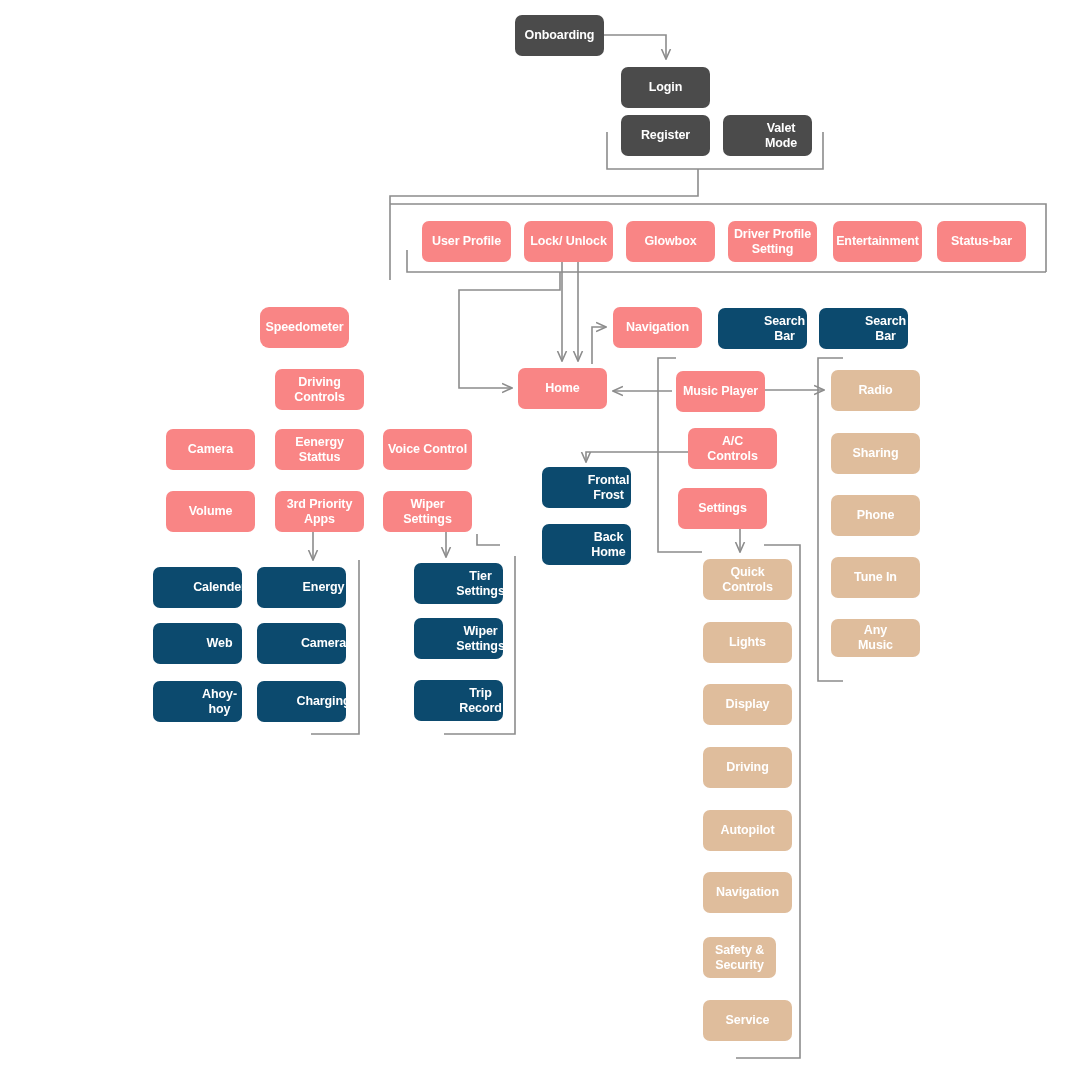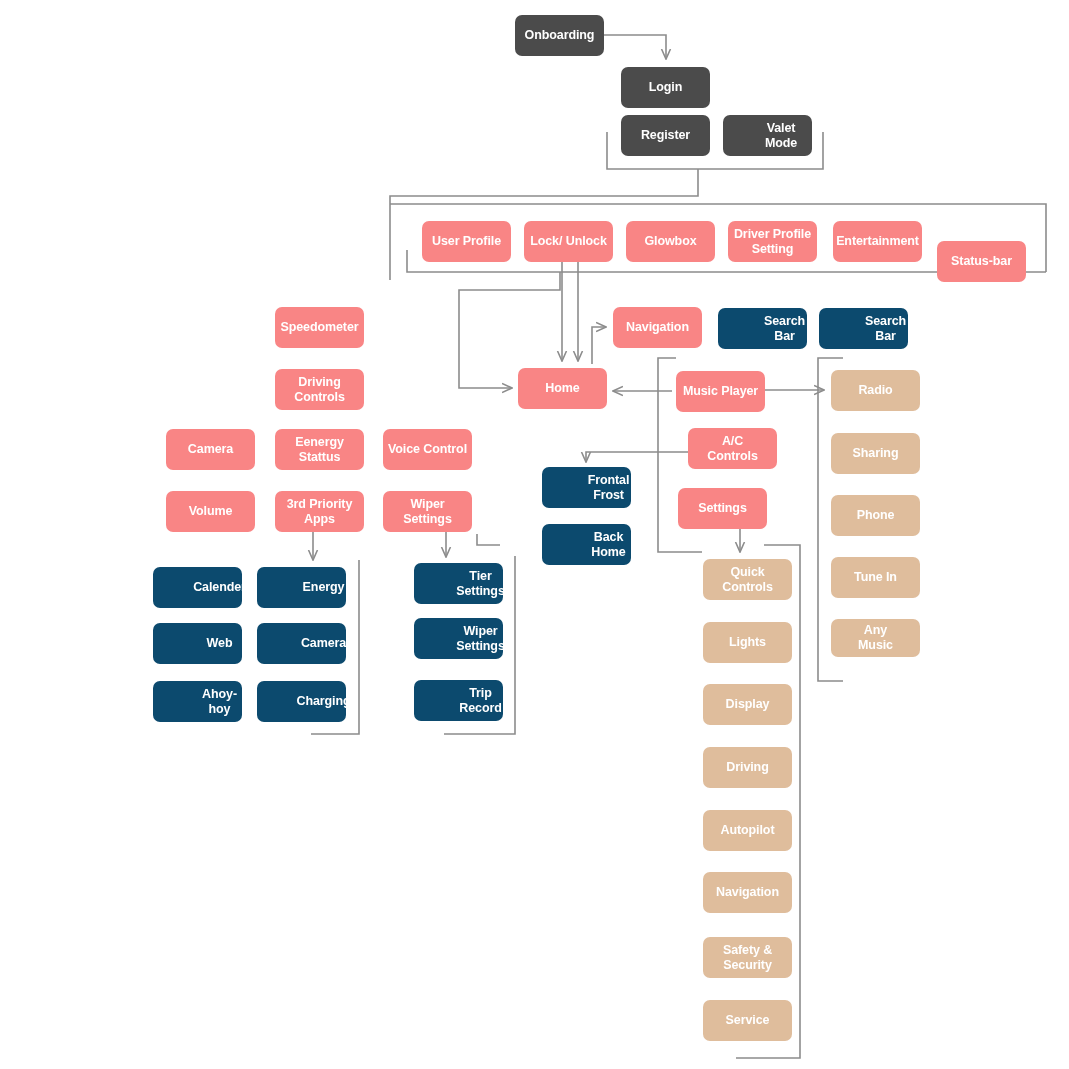--- a/index.html
+++ b/index.html
@@ -98,22 +98,22 @@
 <div class="node dark" style="left: 515px; top: 15px; width: 89px; height: 41px;"><span>Onboarding</span></div>
     <div class="node dark" style="left: 621px; top: 67px; width: 89px; height: 41px;"><span>Login</span></div>
     <div class="node dark" style="left: 621px; top: 115px; width: 89px; height: 41px;"><span>Register</span></div>
     <div class="node dark" style="left: 723px; top: 115px; width: 89px; height: 41px; padding-left: 31px;"><span>Valet Mode</span></div>
     <div class="node pink" style="left: 422px; top: 221px; width: 89px; height: 41px;"><span>User Profile</span></div>
     <div class="node pink" style="left: 524px; top: 221px; width: 89px; height: 41px;"><span>Lock/ Unlock</span></div>
     <div class="node pink" style="left: 626px; top: 221px; width: 89px; height: 41px;"><span>Glowbox</span></div>
     <div class="node pink" style="left: 728px; top: 221px; width: 89px; height: 41px;"><span>Driver Profile
 Setting</span></div>
     <div class="node pink" style="left: 833px; top: 221px; width: 89px; height: 41px;"><span>Entertainment</span></div>
-    <div class="node pink" style="left: 937px; top: 221px; width: 89px; height: 41px; margin-top: 20px;"><span>Status-bar</span></div>
-    <div class="node pink" style="left: 275px; top: 307px; width: 89px; height: 41px;"><span>Speedometer</span></div>
+    <div class="node pink" style="left: 937px; top: 221px; width: 89px; height: 41px;"><span>Status-bar</span></div>
+    <div class="node pink" style="left: 260px; top: 307px; width: 89px; height: 41px; border-radius: 9px;"><span>Speedometer</span></div>
     <div class="node pink" style="left: 275px; top: 369px; width: 89px; height: 41px;"><span>Driving
 Controls</span></div>
     <div class="node pink" style="left: 166px; top: 429px; width: 89px; height: 41px;"><span>Camera</span></div>
     <div class="node pink" style="left: 275px; top: 429px; width: 89px; height: 41px;"><span>Eenergy
 Stattus</span></div>
     <div class="node pink" style="left: 383px; top: 429px; width: 89px; height: 41px;"><span>Voice Control</span></div>
     <div class="node pink" style="left: 166px; top: 491px; width: 89px; height: 41px;"><span>Volume</span></div>
     <div class="node pink" style="left: 275px; top: 491px; width: 89px; height: 41px;"><span>3rd Priority
 Apps</span></div>
     <div class="node pink" style="left: 383px; top: 491px; width: 89px; height: 41px;"><span>Wiper
@@ -145,16 +145,16 @@
     <div class="node tan" style="left: 831px; top: 557px; width: 89px; height: 41px;"><span>Tune In</span></div>
     <div class="node tan" style="left: 831px; top: 619px; width: 89px; height: 38px;"><span>Any
 Music</span></div>
     <div class="node tan" style="left: 703px; top: 559px; width: 89px; height: 41px;"><span>Quick
 Controls</span></div>
     <div class="node tan" style="left: 703px; top: 622px; width: 89px; height: 41px;"><span>Lights</span></div>
     <div class="node tan" style="left: 703px; top: 684px; width: 89px; height: 41px;"><span>Display</span></div>
     <div class="node tan" style="left: 703px; top: 747px; width: 89px; height: 41px;"><span>Driving</span></div>
     <div class="node tan" style="left: 703px; top: 810px; width: 89px; height: 41px;"><span>Autopilot</span></div>
     <div class="node tan" style="left: 703px; top: 872px; width: 89px; height: 41px;"><span>Navigation</span></div>
-    <div class="node tan" style="left: 703px; top: 937px; width: 89px; height: 41px;"><span>Safety &amp;
+    <div class="node tan" style="left: 703px; top: 937px; width: 73px; height: 41px;"><span>Safety &amp;
 Security</span></div>
     <div class="node tan" style="left: 703px; top: 1000px; width: 89px; height: 41px;"><span>Service</span></div>
   </div>
 
 </body></html>

